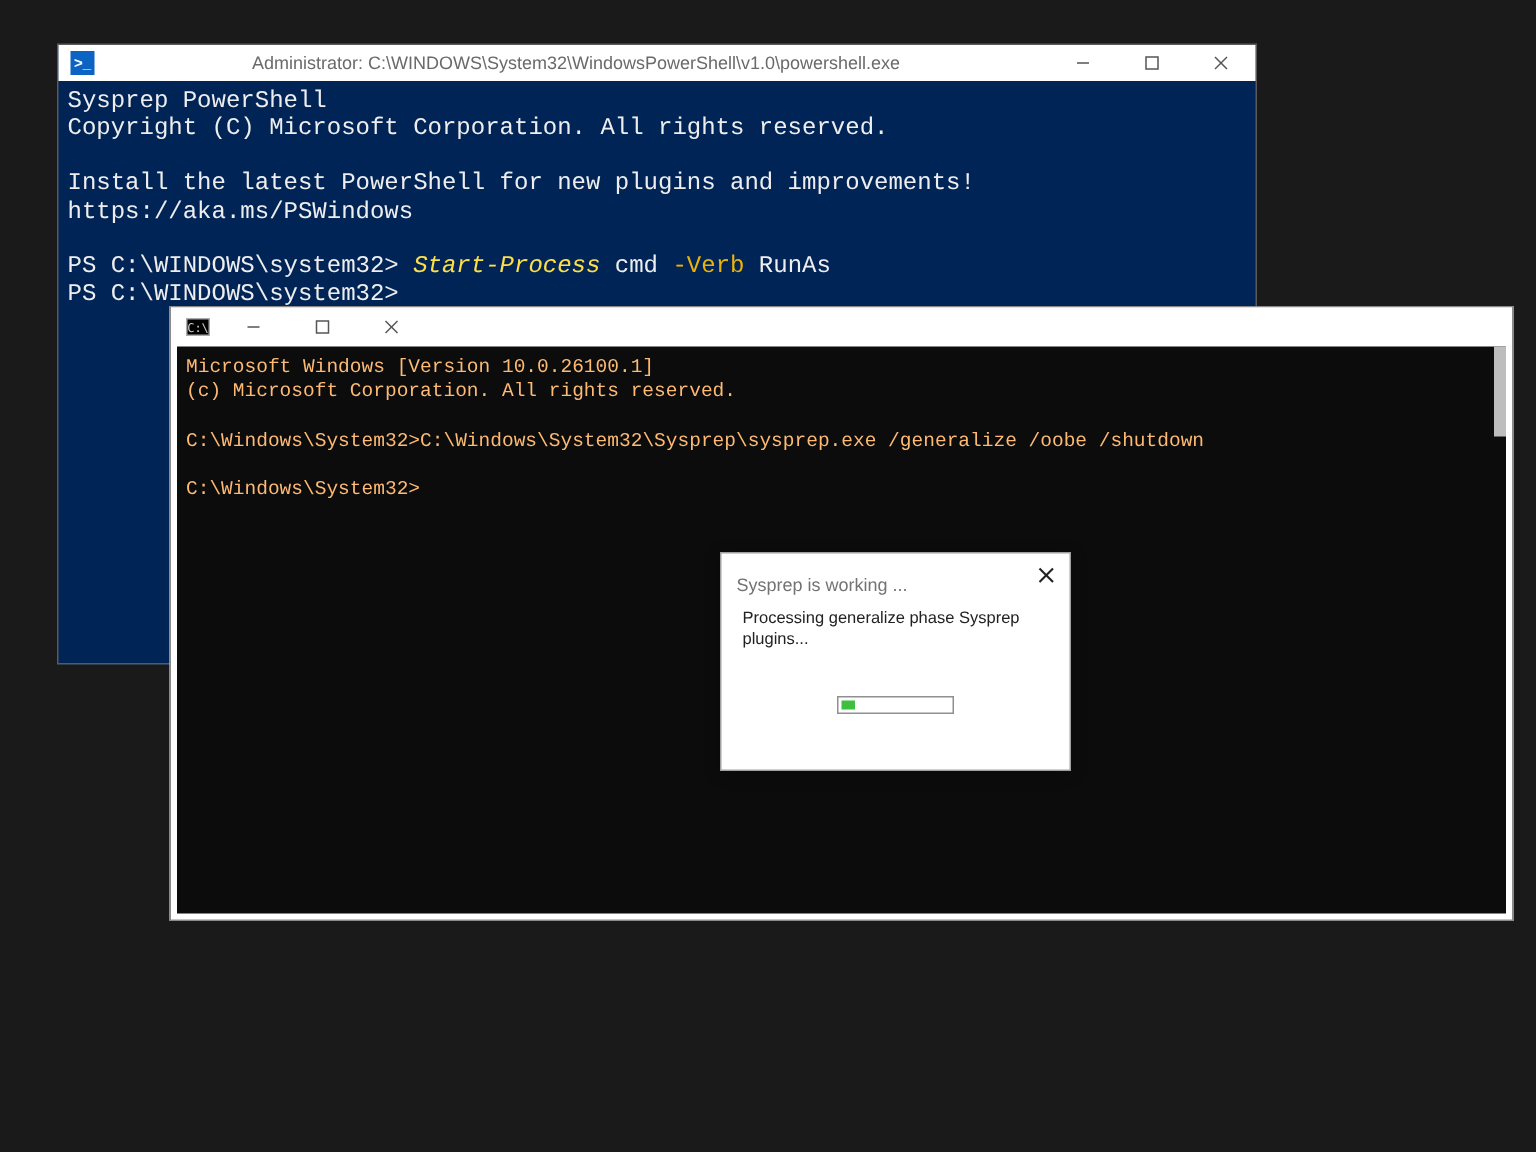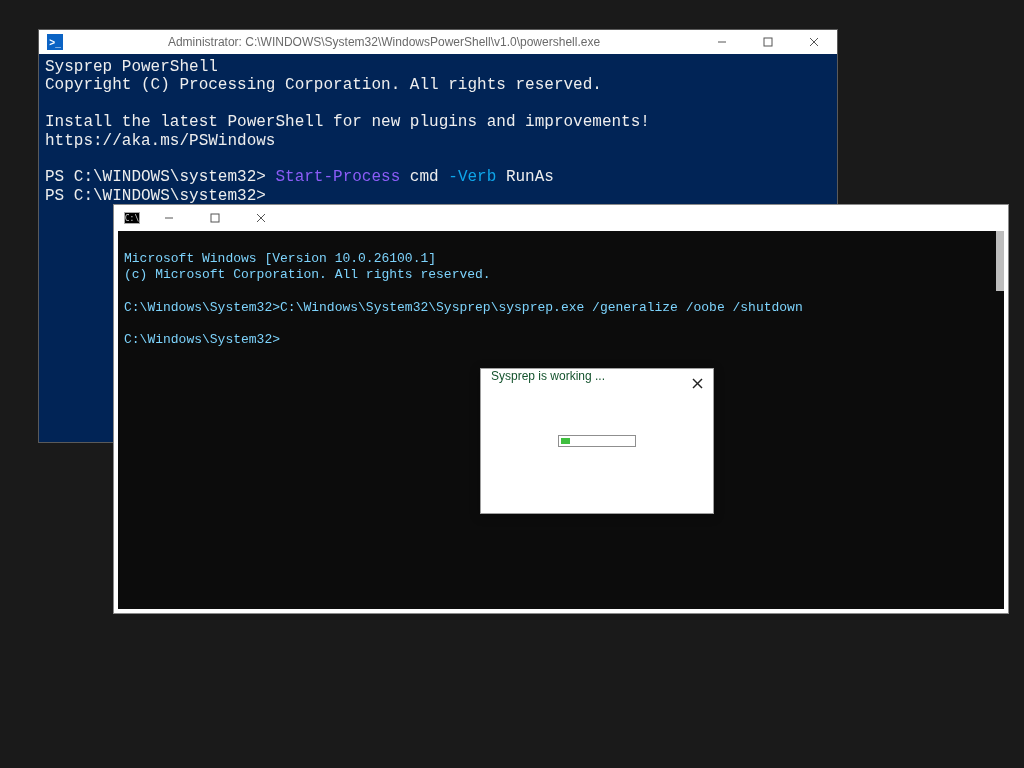--- a/index.html
+++ b/index.html
@@ -50,22 +50,22 @@
   .ps-body {
     flex: 1;
     padding: 4px 6px;
     font-family: Consolas, "Courier New", monospace;
     font-size: 16px;
     line-height: 1.15;
     color: #eeeeee;
     white-space: pre-wrap;
     overflow: hidden;
   }
-  .ps-yellow { color: #8b5cf6; }
-  .ps-gray { color: #0ea5e9; }
+  .ps-yellow { color: #fde047; font-style: italic; }
+  .ps-gray { color: #eab308; }
 
   
   .cmd-window {
     position: absolute;
     left: 113px;
     top: 204px;
     width: 896px;
     height: 410px;
     background: #ffffff;
     border: 1px solid #8a8a8a;
@@ -85,25 +85,25 @@
     margin: 0 6px 0 10px;
     background: #000;
     border: 1px solid #aaa;
     display: inline-flex; align-items: center; justify-content: center;
     color: #ccc; font-size: 8px; font-family: Consolas, monospace;
   }
   .cmd-body {
     flex: 1;
     margin: 0 4px 4px 4px;
     background: #0c0c0c;
-    padding: 20px 6px;
+    padding: 6px 6px;
     font-family: Consolas, "Courier New", monospace;
     font-size: 13px;
     line-height: 1.25;
-    color: #7dd3fc;
+    color: #fdba74;
     white-space: pre-wrap;
     position: relative;
   }
   .cmd-scroll {
     position: absolute;
     right: 0; top: 0;
     width: 8px; height: 60px;
     background: #bdbdbd;
   }
 
@@ -115,23 +115,23 @@
     width: 234px;
     height: 146px;
     background: #ffffff;
     border: 1px solid #a0a0a0;
     box-shadow: 0 2px 10px rgba(0,0,0,0.3);
     font-size: 11px;
   }
   .sysprep-titlebar {
     height: 28px;
     display: flex;
-    align-items: flex-start;
+    align-items: flex-end;
     padding: 0 0 0 10px;
-    color: #14532d;
+    color: #737373;
     font-size: 12px;
   }
   .sysprep-close {
     width: 32px; height: 28px;
     display: inline-flex; align-items: center; justify-content: center;
     margin-left: auto;
   }
   .sysprep-close svg { stroke: #222; stroke-width: 1.4; }
   .sysprep-body {
     padding: 8px 14px 0 14px;
@@ -170,21 +170,21 @@
         </svg>
     </span>
     <span class="tb-btn">
       <svg width="10" height="10">
           <line x1="1" y1="1" x2="9" y2="9"></line>
           <line x1="9" y1="1" x2="1" y2="9"></line>
         </svg>
     </span>
   </div>
   <div class="ps-body"><span>Sysprep PowerShell</span>
-<span>Copyright (C) Processing Corporation. All rights reserved.</span>
+<span>Copyright (C) Microsoft Corporation. All rights reserved.</span>
 
 <span>Install the latest PowerShell for new plugins and improvements! https://aka.ms/PSWindows</span>
 
 <span>PS C:\WINDOWS\system32&gt; </span><span class="ps-yellow">Start-Process</span><span> cmd </span><span class="ps-gray">-Verb</span><span> RunAs</span>
 <span>PS C:\WINDOWS\system32&gt;</span></div>
 </div>
 
 <div class="cmd-window">
   <div class="cmd-titlebar">
     <span class="cmd-icon">C:\</span>
@@ -219,17 +219,18 @@
   <div class="sysprep-titlebar">
     <span>Sysprep is working ...</span>
     <span class="sysprep-close">
       <svg width="11" height="11">
           <line x1="1" y1="1" x2="10" y2="10"></line>
           <line x1="10" y1="1" x2="1" y2="10"></line>
         </svg>
     </span>
   </div>
   <div class="sysprep-body">
+    <div>Processing generalize phase Sysprep plugins...</div>
     <div class="sysprep-progress-wrap">
       <div class="sysprep-progress-fill" style="width: 12%;"></div>
     </div>
   </div>
 </div>
 
 </body></html>

